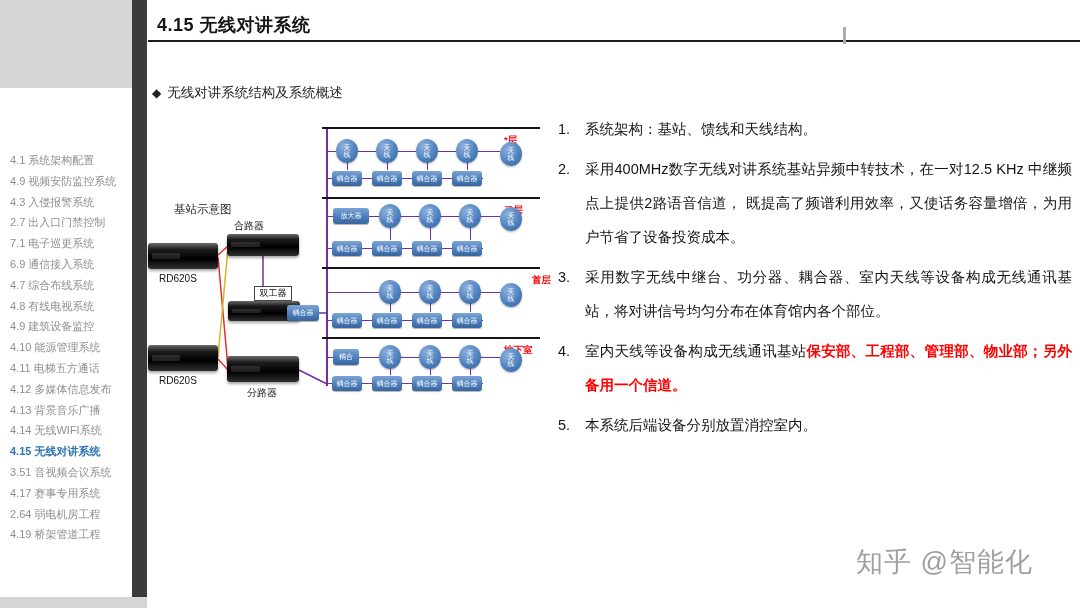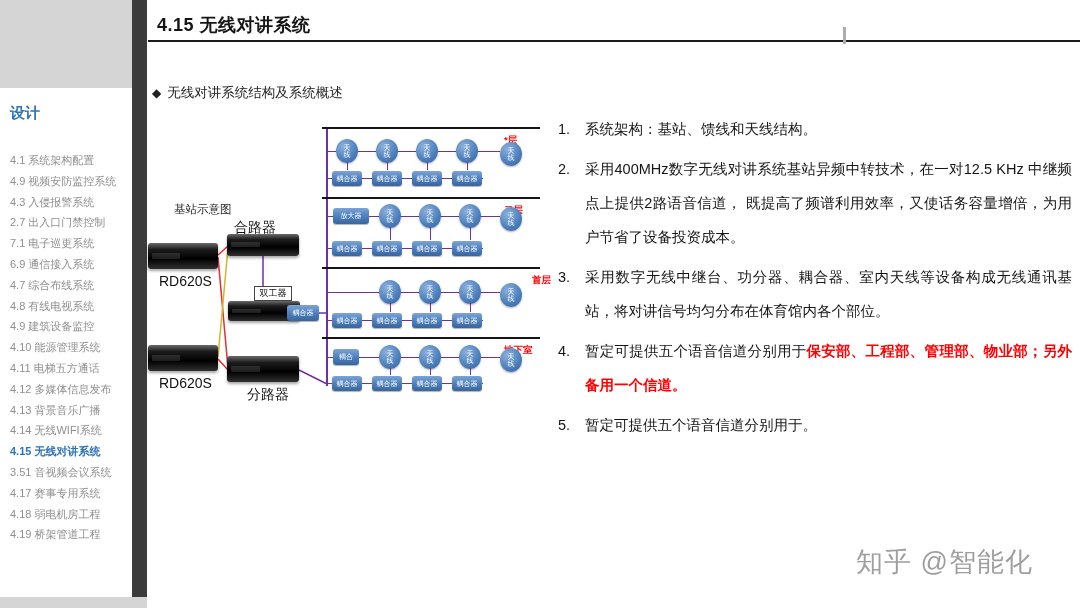--- a/index.html
+++ b/index.html
@@ -38,21 +38,21 @@
   .lb1 { left:11px; top:173px; }
   .comb { left:79px; top:134px; width:72px; height:22px; }
   .lb-comb { left:86px; top:119px; }
   .duplex-tag { position:absolute; left:106px; top:186px; width:38px; height:15px; background:#fff;
             border:1px solid #444; font-size:9px; color:#111; display:flex; align-items:center; justify-content:center; z-index:2; }
   .duplex { left:80px; top:201px; width:72px; height:20px; }
   .dev2 { left:0; top:245px; width:70px; height:26px; }
   .lb2 { left:11px; top:275px; }
   .split { left:79px; top:256px; width:72px; height:26px; }
   .lb-split { left:99px; top:286px; }
-  .dev-label { position:absolute; font-size:14px; color:#111; }
+  .dev-label { position:absolute; font-size:10px; color:#111; }
 
   .bluebox { position:absolute; background:linear-gradient(180deg,#7da4d4,#4a7ebb 55%,#3a659c);
             border-radius:3px; color:#fff; display:flex; align-items:center; justify-content:center;
             font-size:7px; box-shadow:0 1px 1px rgba(0,0,0,.3); }
   .ext-coupler { left:139px; top:205px; width:32px; height:16px; z-index:3; }
 
   .riser { position:absolute; left:0; top:0; width:400px; height:320px; }
   .riser-line { position:absolute; left:178px; top:28px; width:2px; height:258px; background:#7030a0; }
   .slab { position:absolute; height:2px; background:#151515; left:174px; width:218px; }
   .floor-label { position:absolute; left:356px; font-size:9.5px; font-weight:bold; color:#ff0000; white-space:nowrap; }
@@ -81,41 +81,40 @@
 <body>
 
 <div class="page">
 
   <div class="corner-gray"></div>
   <div class="vbar"></div>
   <div class="corner-gray-bottom"></div>
 
   <aside>
     <div class="sb-heading">
-      <div>设计</div>
     </div>
     <ul class="sb-items">
         <li>4.1 系统架构配置</li>
         <li>4.9 视频安防监控系统</li>
         <li>4.3 入侵报警系统</li>
         <li>2.7 出入口门禁控制</li>
         <li>7.1 电子巡更系统</li>
         <li>6.9 通信接入系统</li>
         <li>4.7 综合布线系统</li>
         <li>4.8 有线电视系统</li>
         <li>4.9 建筑设备监控</li>
         <li>4.10 能源管理系统</li>
         <li>4.11 电梯五方通话</li>
         <li>4.12 多媒体信息发布</li>
         <li>4.13 背景音乐广播</li>
         <li>4.14 无线WIFI系统</li>
         <li class="active">4.15 无线对讲系统</li>
         <li>3.51 音视频会议系统</li>
         <li>4.17 赛事专用系统</li>
-        <li>4.18 弱电机房工程</li>
+        <li>2.64 弱电机房工程</li>
         <li>4.19 桥架管道工程</li>
       </ul>
   </aside>
 
   <main>
     <h1 class="title">4.15 无线对讲系统</h1>
     <div class="title-rule"></div>
     <div class="rule-tick"></div>
 
     <div class="subtitle">
@@ -262,24 +261,24 @@
         <li class="note">
           <span class="num">2.</span>
           <span class="body"><span>采用400MHz数字无线对讲系统基站异频中转技术，在一对12.5 KHz 中继频点上提供2路语音信道， 既提高了频谱利用效率，又使话务容量增倍，为用户节省了设备投资成本。</span></span>
         </li>
         <li class="note">
           <span class="num">3.</span>
           <span class="body"><span>采用数字无线中继台、功分器、耦合器、室内天线等设备构成无线通讯基站，将对讲信号均匀分布在体育馆内各个部位。</span></span>
         </li>
         <li class="note">
           <span class="num">4.</span>
-          <span class="body"><span>暂定可提供五个语音信道分别用于</span><span class="red">保安部、工程部、管理部、物业部；另外备用一个信道。</span></span>
+          <span class="body"><span>室内天线等设备构成无线通讯基站</span><span class="red">保安部、工程部、管理部、物业部；另外备用一个信道。</span></span>
         </li>
         <li class="note">
           <span class="num">5.</span>
-          <span class="body"><span>暂定可提供五个语音信道分别用于。</span></span>
+          <span class="body"><span>本系统后端设备分别放置消控室内。</span></span>
         </li>
       </ol>
 
     <div class="watermark">知乎 @智能化</div>
   </main>
 
 </div>
 
 </body></html>

